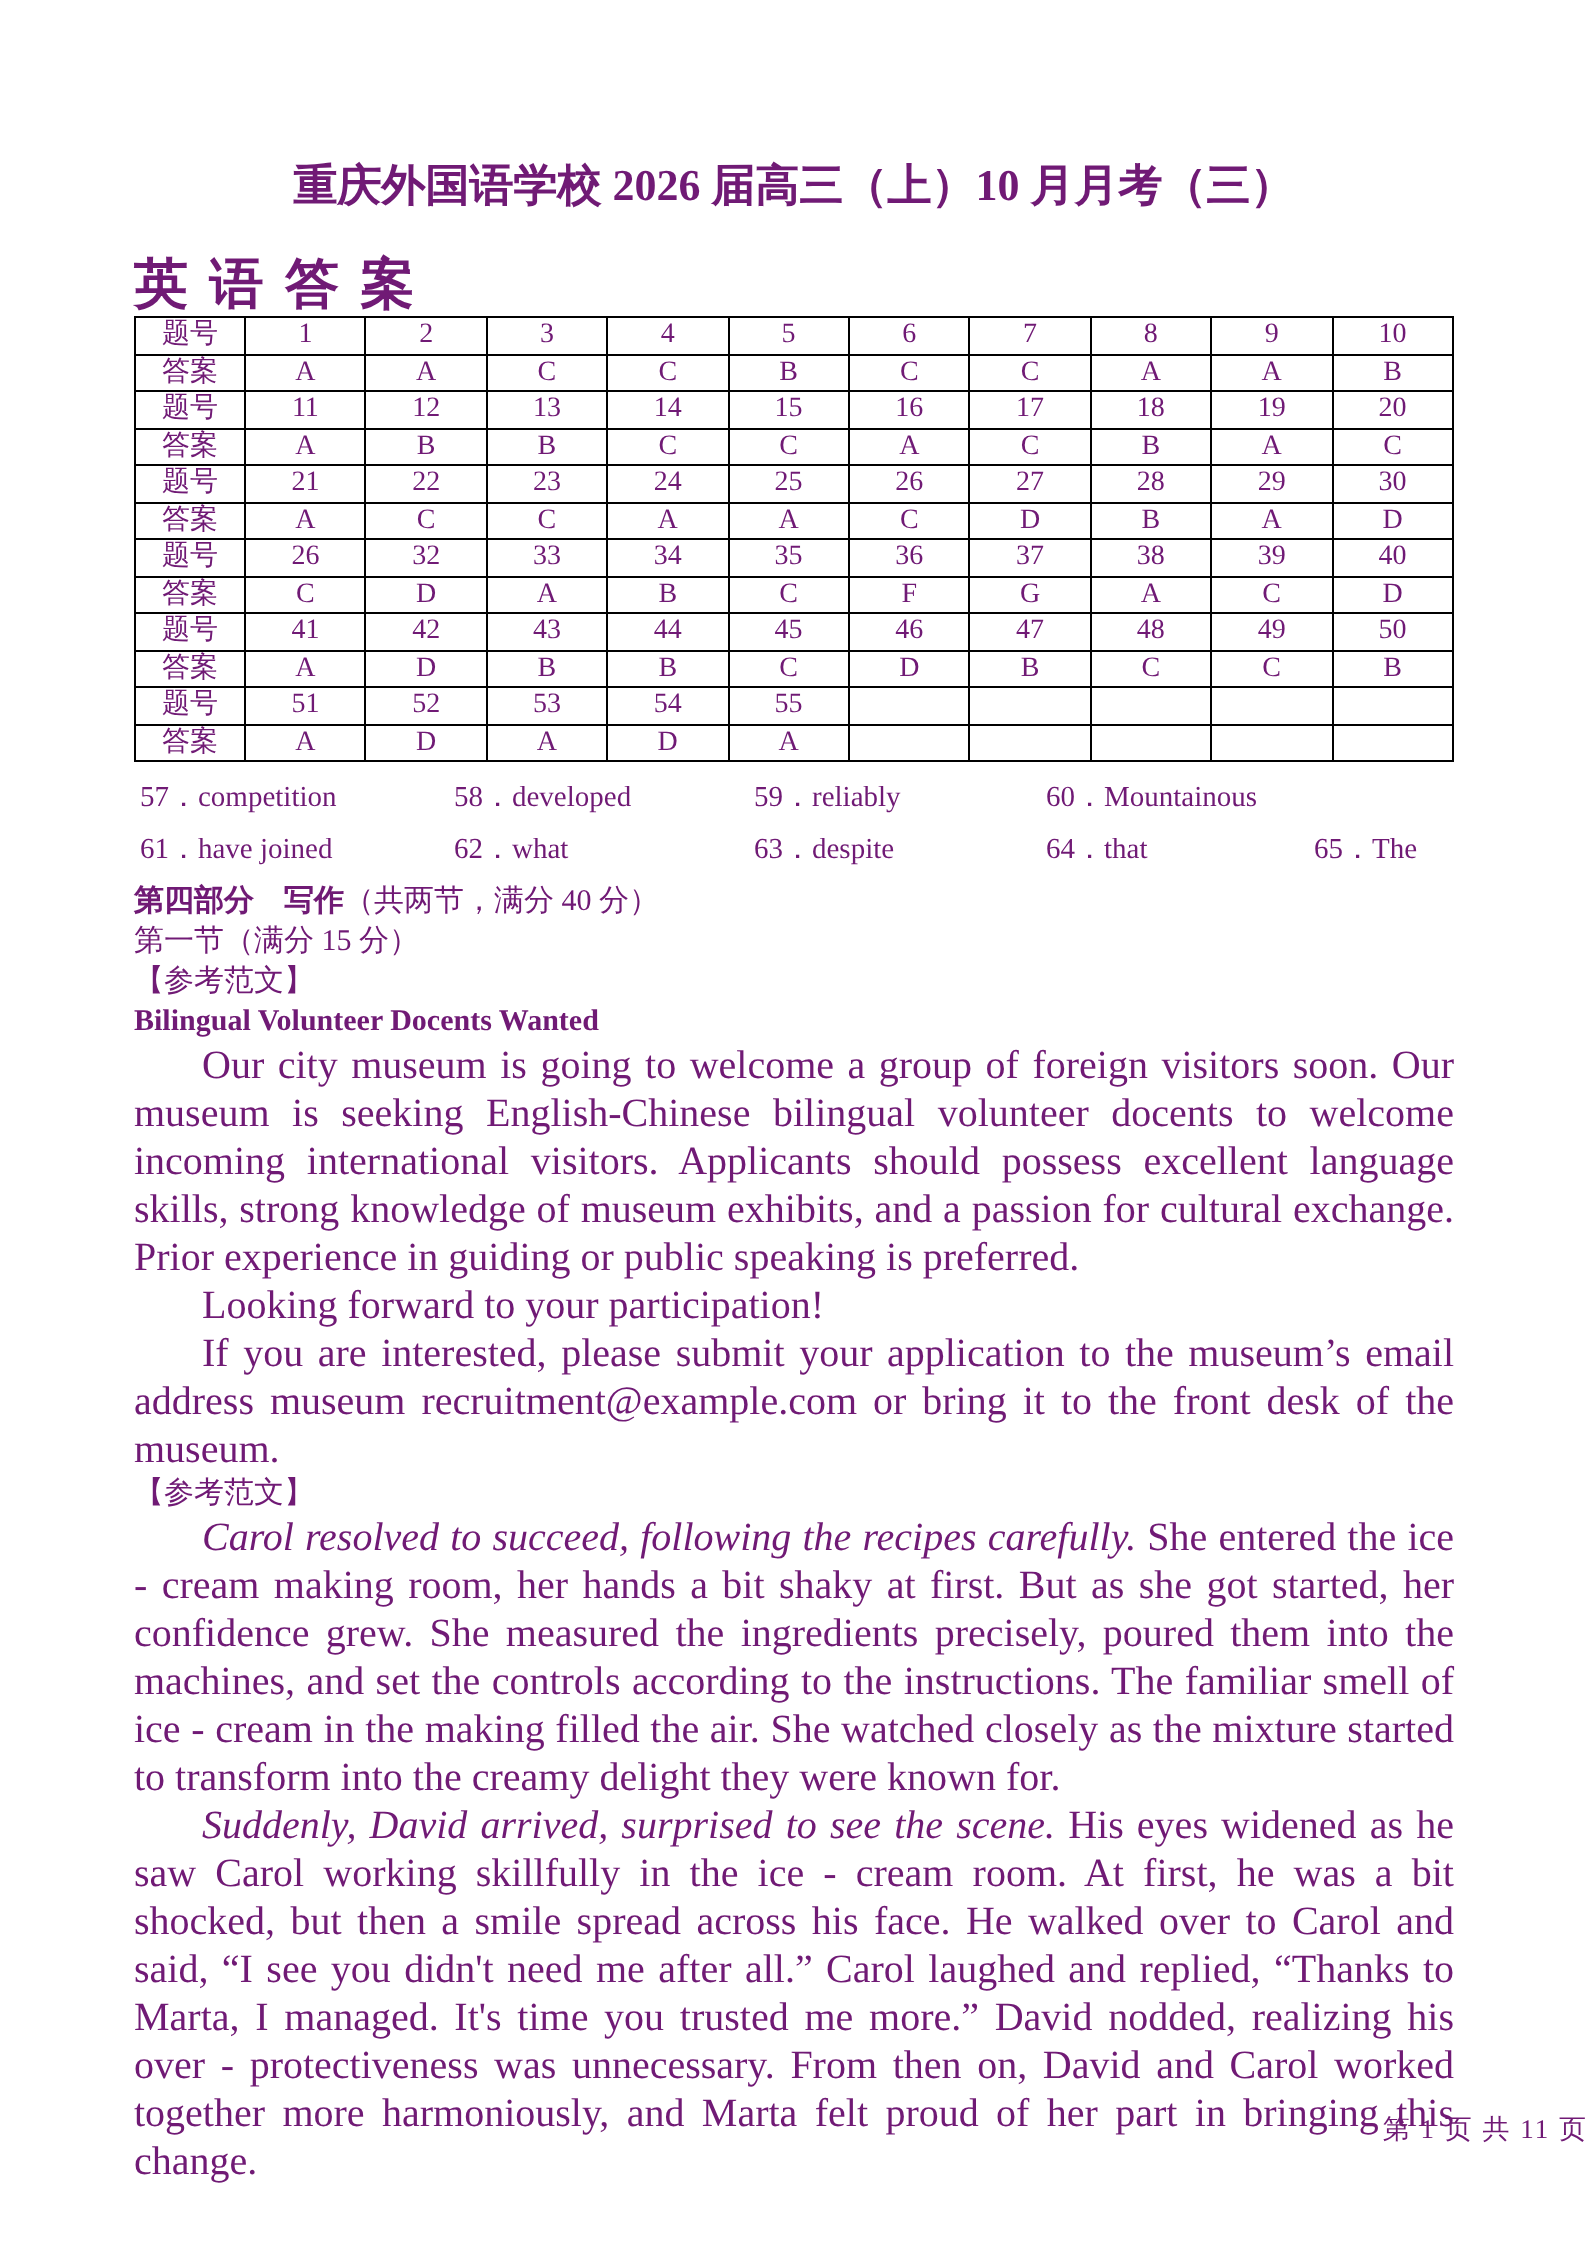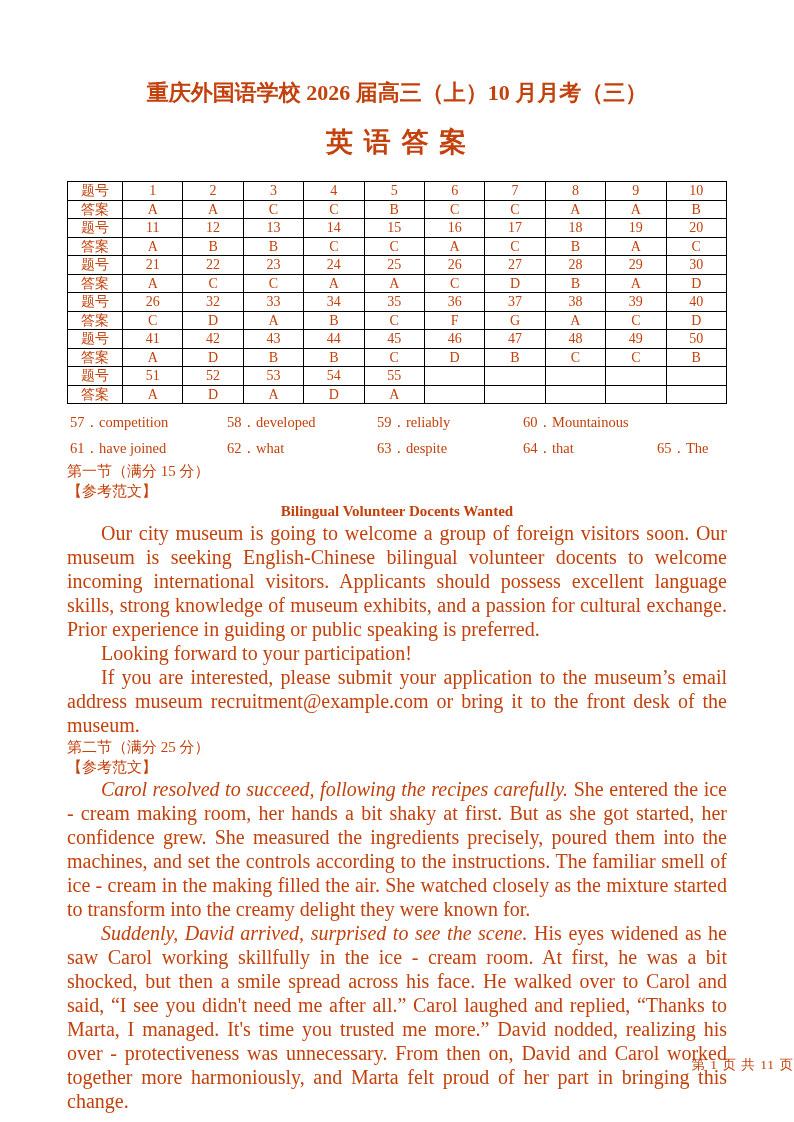--- a/index.html
+++ b/index.html
@@ -6,45 +6,44 @@
     margin: 0;
     padding: 0;
     background: #ffffff;
   }
   .page {
     position: relative;
     width: 794px;
     height: 1122px;
     margin: 0 auto;
     background: #ffffff;
-    color: #c2410c;
+    color: #701a75;
     font-family: "Liberation Serif", "DejaVu Serif", serif;
     box-sizing: border-box;
     padding: 80px 67px 0 67px;
     overflow: hidden;
   }
   .exam-title {
     text-align: center;
     font-size: 22px;
     font-weight: bold;
     line-height: 26px;
   }
   .subject-title {
-    text-align: center;
+    text-align: left;
     font-size: 27px;
     font-weight: bold;
     line-height: 32px;
     margin-top: 20px;
     letter-spacing: 2px;
   }
   table.answer-table {
     width: 100%;
     border-collapse: collapse;
     table-layout: fixed;
-    margin-top: 23px;
   }
   table.answer-table col.label-col { width: 55px; }
   table.answer-table td {
     border: 1px solid #000000;
     text-align: center;
     vertical-align: middle;
     font-size: 14px;
     height: 17.5px;
     line-height: 17.5px;
     padding: 0;
@@ -63,21 +62,20 @@
     font-size: 15px;
     line-height: 20px;
     margin-top: 3px;
   }
   .sec-heading .b { font-weight: bold; }
   .cn-line {
     font-size: 15px;
     line-height: 20px;
   }
   .essay-title {
-    text-align: center;
     font-size: 15px;
     font-weight: bold;
     line-height: 20px;
   }
   p.para {
     margin: 0;
     font-size: 20px;
     line-height: 24px;
     text-align: justify;
     text-indent: 34px;
@@ -284,34 +282,34 @@
       </div>
       <div class="fill-row">
         <span class="fill-item">61．have joined</span>
         <span class="fill-item">62．what</span>
         <span class="fill-item">63．despite</span>
         <span class="fill-item">64．that</span>
         <span class="fill-item">65．The</span>
       </div>
     </div>
 
+  <div class="sec-heading"><span class="b">第四部分　写作</span><span>（共两节，满分 40 分）</span></div>
 
   <div class="cn-line">第一节（满分 15 分）</div>
 
   <div class="cn-line">【参考范文】</div>
 
   <div class="essay-title">Bilingual Volunteer Docents Wanted</div>
 
   <p class="para">Our city museum is going to welcome a group of foreign visitors soon. Our museum is seeking English-Chinese bilingual volunteer docents to welcome incoming international visitors. Applicants should possess excellent language skills, strong knowledge of museum exhibits, and a passion for cultural exchange. Prior experience in guiding or public speaking is preferred.</p>
 
   <p class="para">Looking forward to your participation!</p>
 
   <p class="para">If you are interested, please submit your application to the museum’s email address museum recruitment@example.com or bring it to the front desk of the museum.</p>
 
-  <div class="cn-line">第二节（满分 25 分）</div>
 
   <div class="cn-line">【参考范文】</div>
 
   <p class="para"><i>Carol resolved to succeed, following the recipes carefully.</i><span> She entered the ice - cream making room, her hands a bit shaky at first. But as she got started, her confidence grew. She measured the ingredients precisely, poured them into the machines, and set the controls according to the instructions. The familiar smell of ice - cream in the making filled the air. She watched closely as the mixture started to transform into the creamy delight they were known for.</span></p>
 
   <p class="para"><i>Suddenly, David arrived, surprised to see the scene.</i><span> His eyes widened as he saw Carol working skillfully in the ice - cream room. At first, he was a bit shocked, but then a smile spread across his face. He walked over to Carol and said, “I see you didn't need me after all.” Carol laughed and replied, “Thanks to Marta, I managed. It's time you trusted me more.” David nodded, realizing his over - protectiveness was unnecessary. From then on, David and Carol worked together more harmoniously, and Marta felt proud of her part in bringing this change.</span></p>
 
   <div class="footer">第 1 页 共 11 页</div>
 
 </div>

